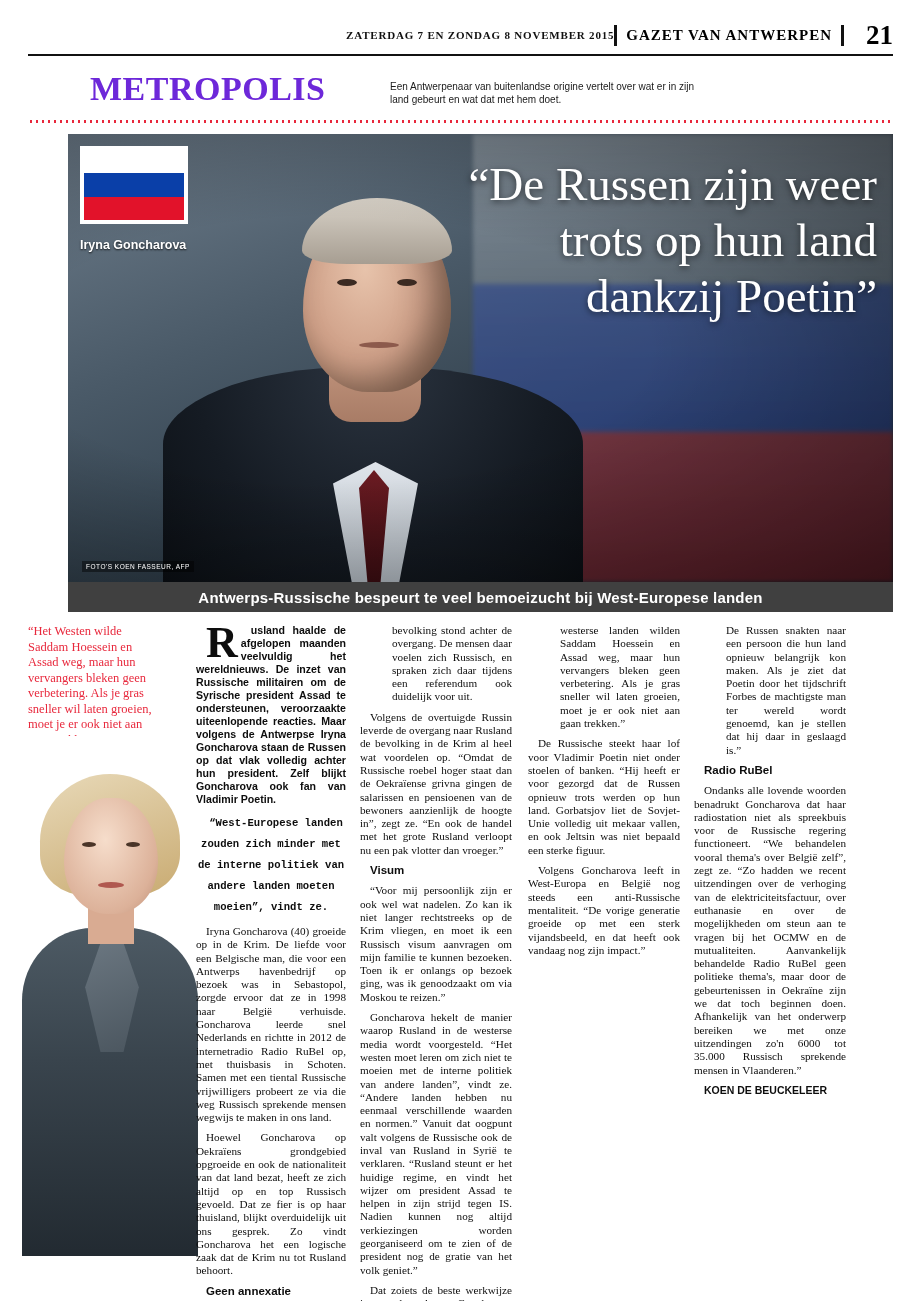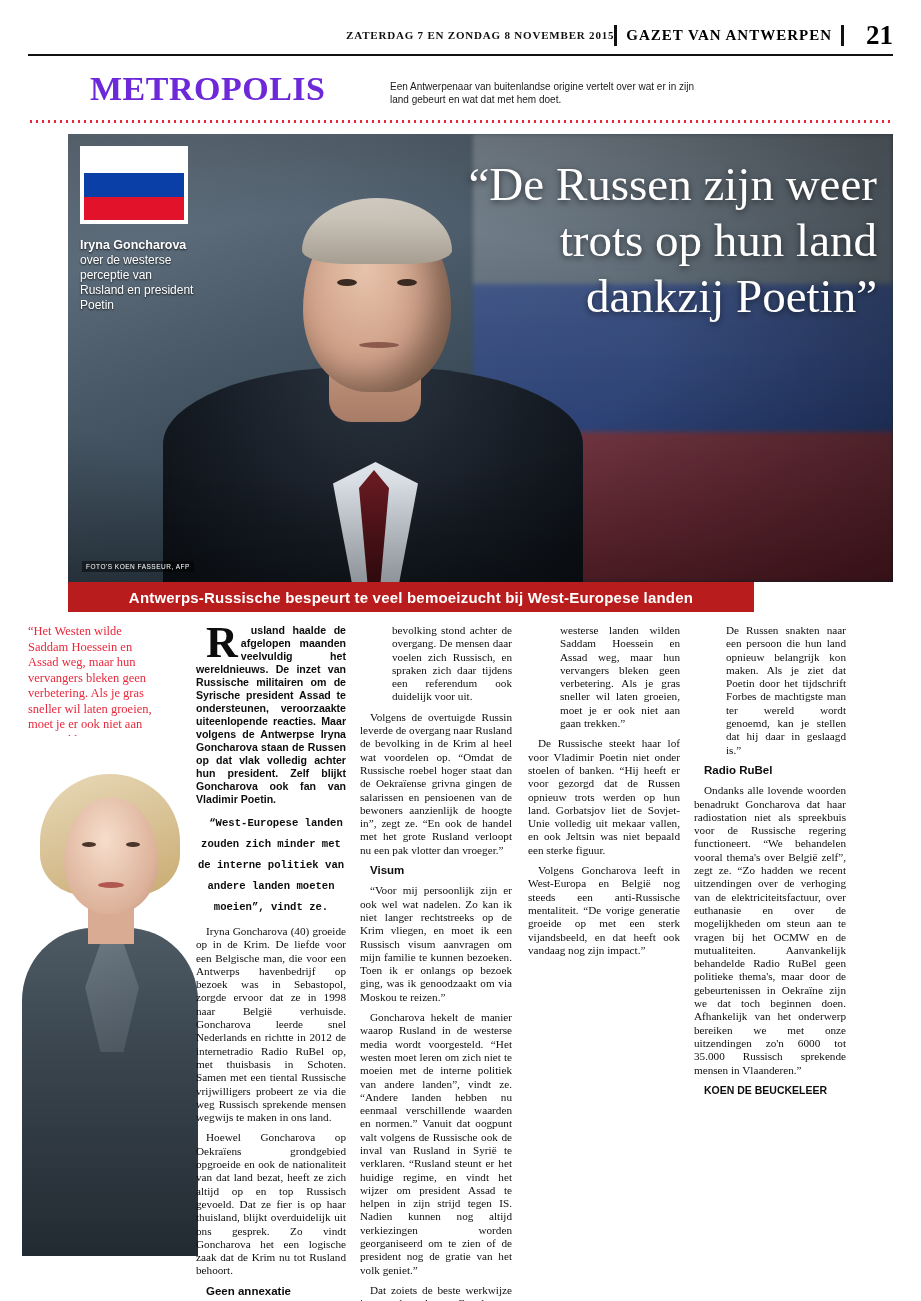--- a/index.html
+++ b/index.html
@@ -143,22 +143,22 @@
   }
   .photo-credit {
     position:absolute; left:14px; bottom:10px;
     color:#fff; font-family:"Liberation Sans", sans-serif;
     font-size:6.5px; letter-spacing:0.5px;
     background:rgba(0,0,0,0.45); padding:2px 4px;
   }
 
   
   .banner {
-    position:absolute; left:68px; top:582px; width:686px; height:30px;
-    background:#b91c1c; color:#fff;
+    position:absolute; left:68px; top:582px; width:825px; height:30px;
+    background:#404040; color:#fff;
     display:flex; align-items:center; justify-content:center;
     font-family:"Liberation Sans", sans-serif;
     font-size:15px; font-weight:bold; letter-spacing:0.2px;
   }
 
   
   .rail {
     position:absolute; left:28px; top:624px; width:130px;
   }
   .rail-quote {
@@ -276,21 +276,20 @@
     <div class="hero-vignette"></div>
 
     <div class="flagbox">
       <div class="band white"></div>
       <div class="band blue"></div>
       <div class="band red"></div>
     </div>
 
     <div class="hero-caption">
       <div>Iryna Goncharova</div>
-      <div class="sub">over de westerse perceptie van Rusland en president Poetin</div>
     </div>
 
     <div class="pull-quote">“De Russen zijn weer trots op hun land dankzij Poetin”</div>
     <div class="photo-credit">FOTO'S KOEN FASSEUR, AFP</div>
   </div>
 
   <div class="banner">Antwerps-Russische bespeurt te veel bemoeizucht bij West-Europese landen</div>
 
   <div class="rail">
     <div class="rail-quote">“Het Westen wilde Saddam Hoessein en Assad weg, maar hun vervangers bleken geen verbetering. Als je gras sneller wil laten groeien, moet je er ook niet aan gaan trekken.”</div>

